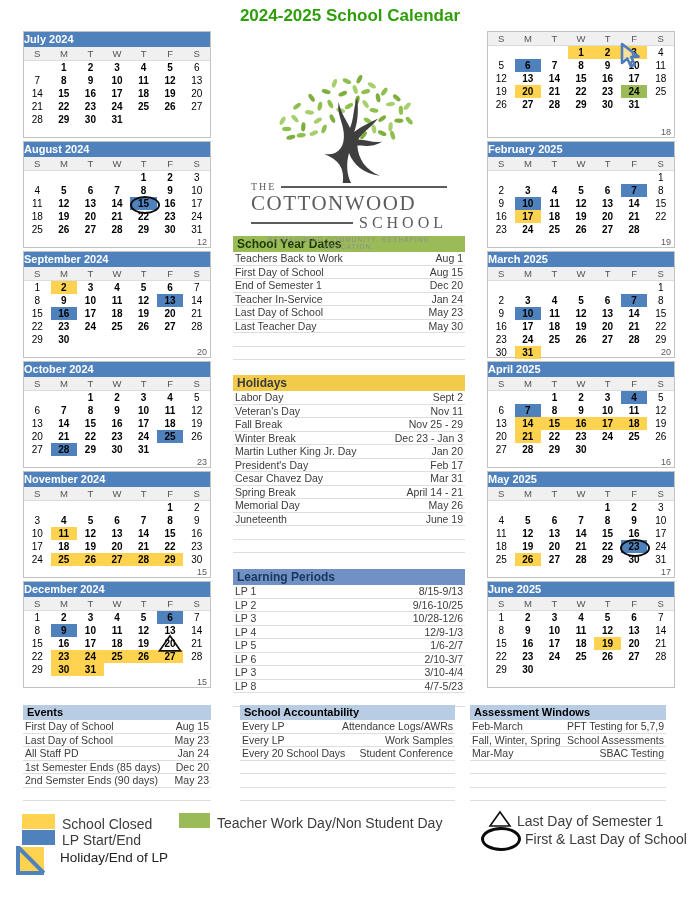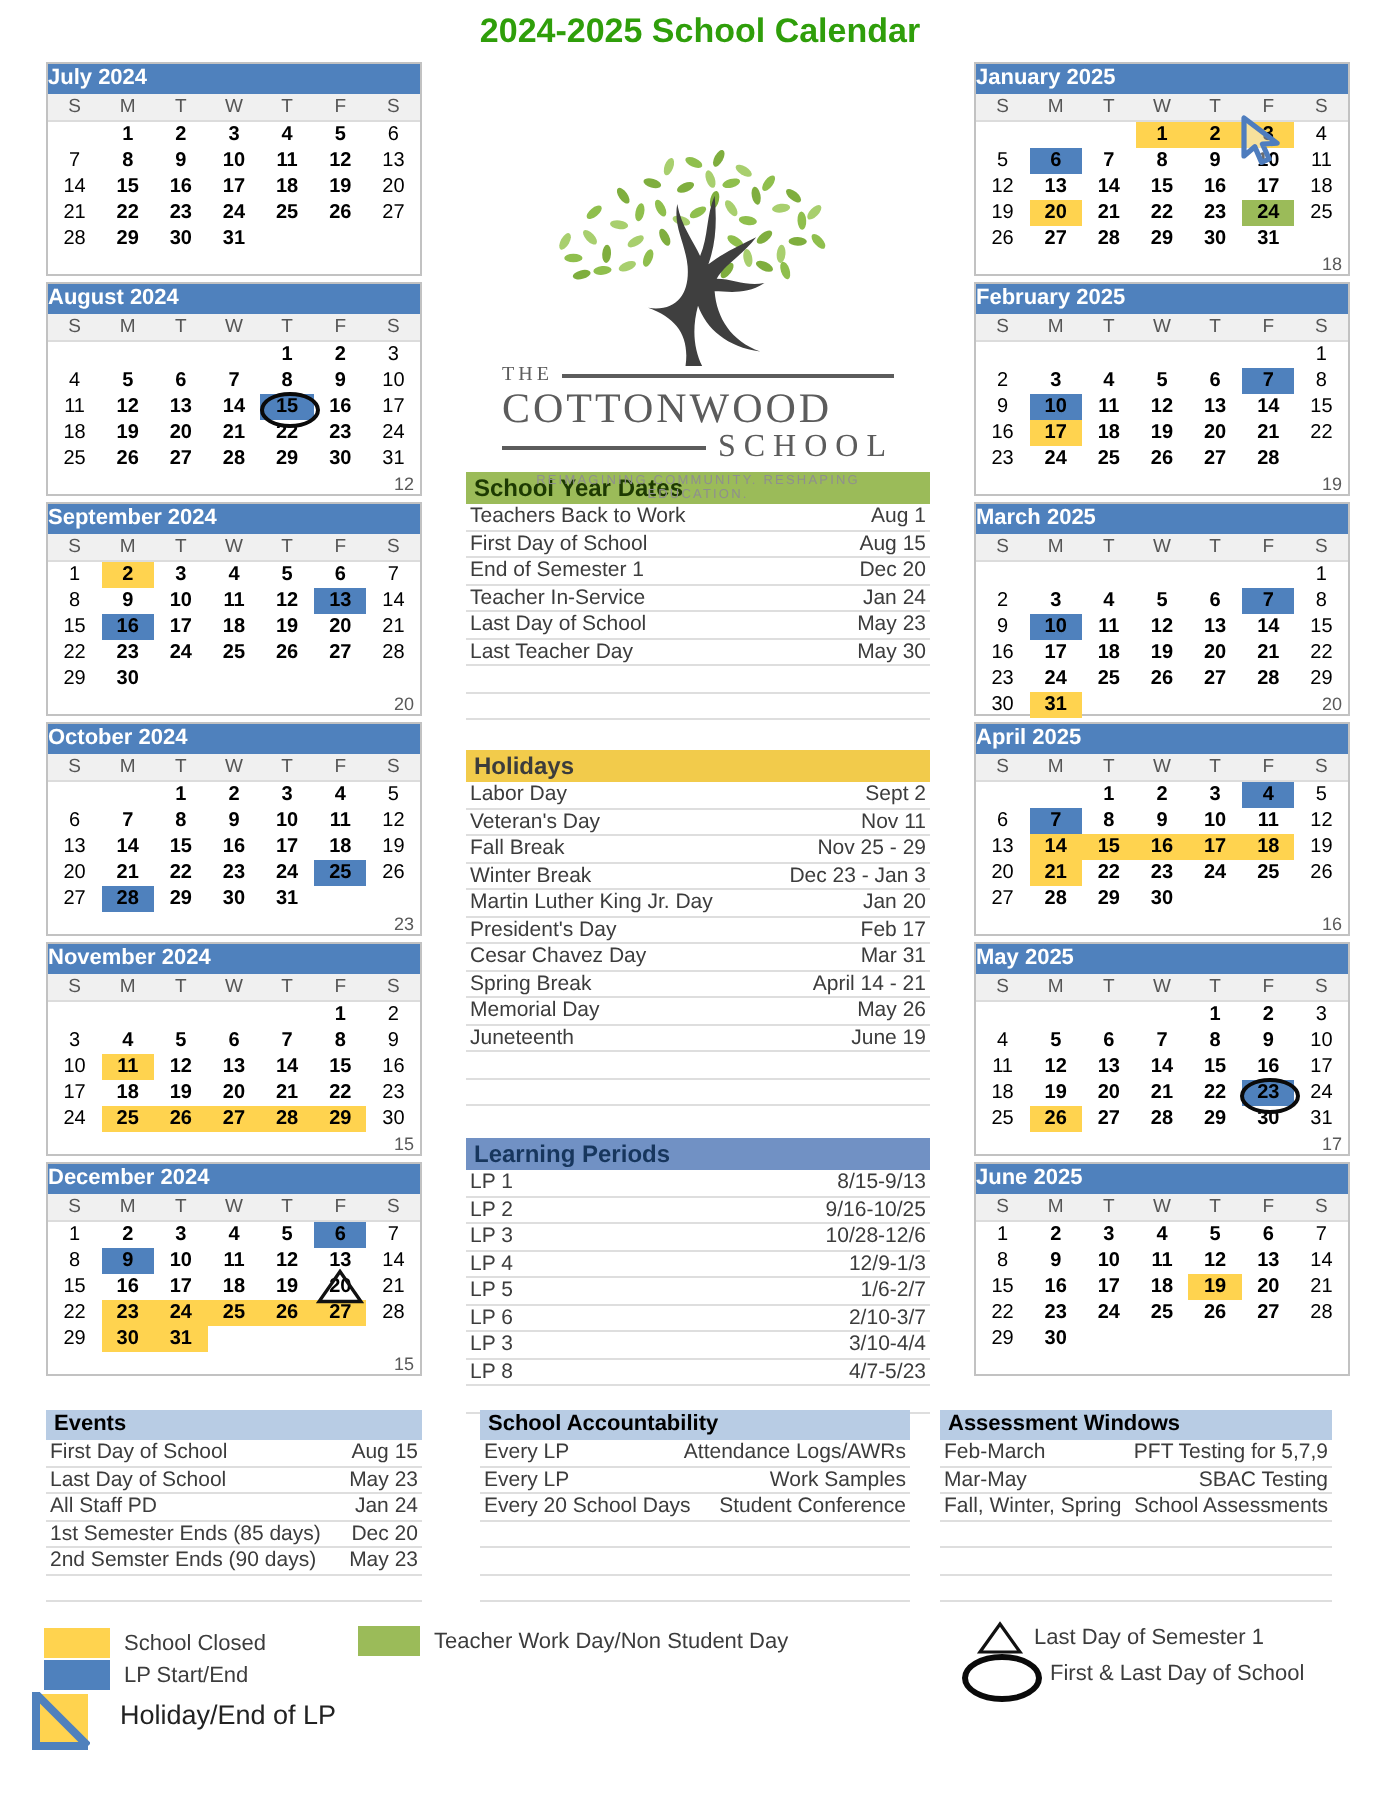--- a/index.html
+++ b/index.html
@@ -57,21 +57,21 @@
   
   .btable{position:absolute;top:705px;}
   #events-table{left:23px;width:188px;}
   #accountability-table{left:240px;width:215px;}
   #assessment-table{left:470px;width:196px;}
   .bhead{height:15px;line-height:15px;background:#b8cce4;color:#000;font-weight:bold;
          font-size:11px;padding-left:4px;box-sizing:border-box;}
 
   
   .legend-swatch{position:absolute;box-sizing:border-box;}
-  .lg-label{position:absolute;font-size:11px;color:#3c3c3c;white-space:nowrap;}
+  .lg-label{position:absolute;font-size:14px;color:#3c3c3c;white-space:nowrap;}
   .lg-label.big{font-size:13.5px;color:#222;}
 </style>
 </head>
 <body>
 
 <div id="page">
   <div class="page-title">2024-2025 School Calendar</div>
 
   <div id="left-col" class="col">
       <div class="month">
@@ -538,21 +538,20 @@
         <div class="sec-row">
           <span class="sec-label">LP 8</span>
           <span class="sec-value">4/7-5/23</span>
         </div>
         <div class="sec-row"></div>
       </div>
   </div>
 
   <div id="right-col" class="col">
       <div class="month">
-        <div class="m-head">January 2025</div>
         <div class="dow-row">
           <span class="dow">S</span>
           <span class="dow">M</span>
           <span class="dow">T</span>
           <span class="dow">W</span>
           <span class="dow">T</span>
           <span class="dow">F</span>
           <span class="dow">S</span>
         </div>
         <div class="m-grid">
@@ -881,26 +880,26 @@
       <div class="sec-row"></div>
       <div class="sec-row"></div>
     </div>
   <div id="assessment-table" class="btable">
       <div class="bhead">Assessment Windows</div>
       <div class="sec-row">
         <span class="sec-label">Feb-March</span>
         <span class="sec-value">PFT Testing for 5,7,9</span>
       </div>
       <div class="sec-row">
+        <span class="sec-label">Fall, Winter, Spring</span>
+        <span class="sec-value">School Assessments</span>
+      </div>
+      <div class="sec-row">
         <span class="sec-label">Mar-May</span>
         <span class="sec-value">SBAC Testing</span>
-      </div>
-      <div class="sec-row">
-        <span class="sec-label">Fall, Winter, Spring</span>
-        <span class="sec-value">School Assessments</span>
       </div>
       <div class="sec-row"></div>
       <div class="sec-row"></div>
       <div class="sec-row"></div>
     </div>
 
   <div class="legend-swatch" style="left:22px;top:814px;width:33px;height:15px;background:#ffd34f;"></div>
   <div class="lg-label" style="left:62px;top:816px;">School Closed</div>
 
   <div class="legend-swatch" style="left:22px;top:830px;width:33px;height:15px;background:#4f81bd;"></div>

